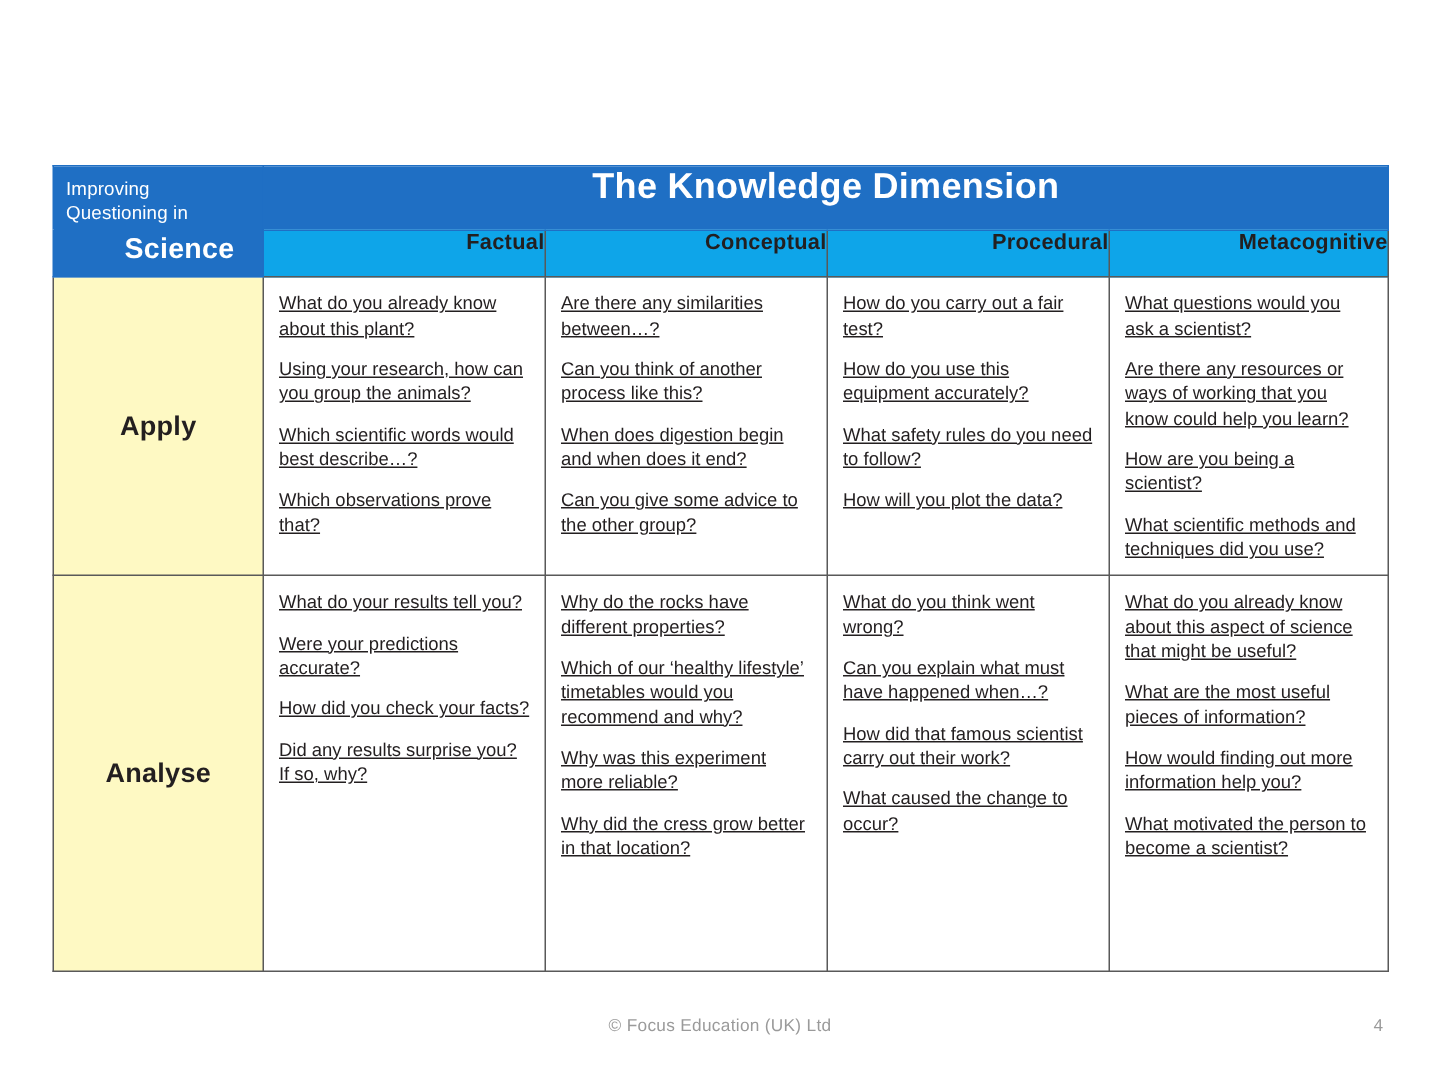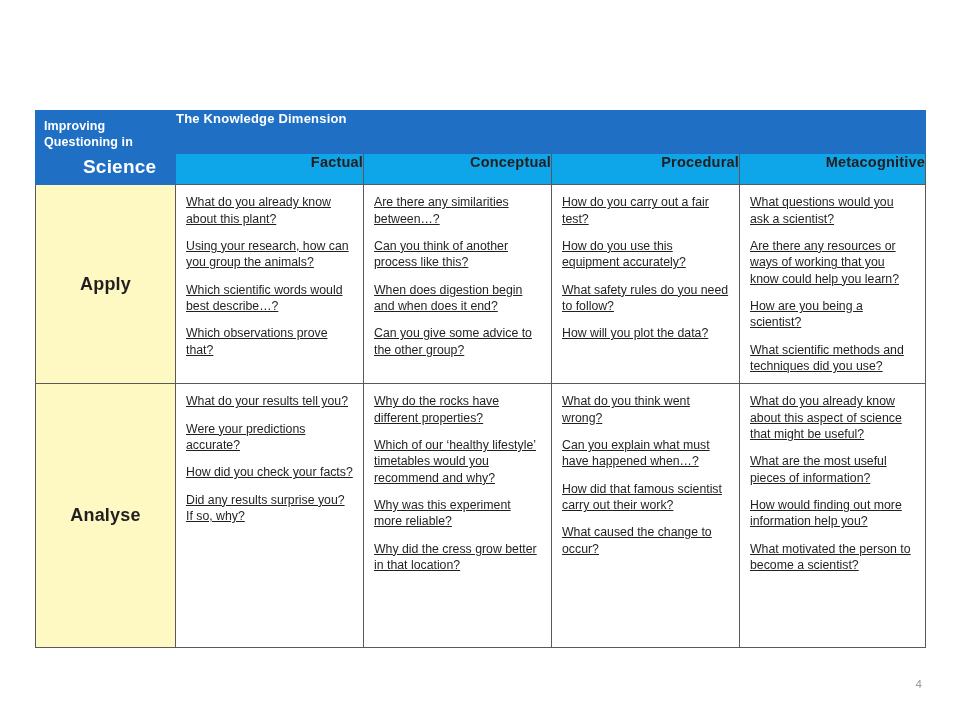--- a/index.html
+++ b/index.html
@@ -38,36 +38,36 @@
   .hdr-title-cell {
     background: #1f6fc4;
     color: #ffffff;
     width: 140px;
     padding: 8px 8px 6px 8px !important;
     vertical-align: top;
     border-color: #1f6fc4 !important;
   }
   .hdr-title-small {
     font-size: 12.5px;
-    font-weight: bold;
+    font-weight: normal;
     line-height: 1.25;
     letter-spacing: .1px;
   }
   .hdr-title-big {
     font-size: 19px;
     font-weight: bold;
     margin-top: 6px;
     letter-spacing: .2px;
     margin-left: 39px;
   }
   .hdr-dimension {
     background: #1f6fc4;
     color: #ffffff;
-    text-align: left;
-    font-size: 13px;
+    text-align: center;
+    font-size: 24px;
     font-weight: bold;
     letter-spacing: .2px;
     height: 38px;
     border-color: #1f6fc4 !important;
   }
   .hdr-sub {
     background: #0ea5e9;
     text-align: right;
     font-size: 14.5px;
     font-weight: bold;
@@ -201,15 +201,16 @@
         <td class="cell">
             <p>What do you already know about this aspect of science that might be useful?</p>
             <p>What are the most useful pieces of information?</p>
             <p>How would finding out more information help you?</p>
             <p>What motivated the person to become a scientist?</p>
           </td>
       </tr>
     </tbody>
   </table>
 
+  <div class="footer">© Focus Education (UK) Ltd</div>
   <div class="page-number">4</div>
 
 </div>
 
 </body></html>

